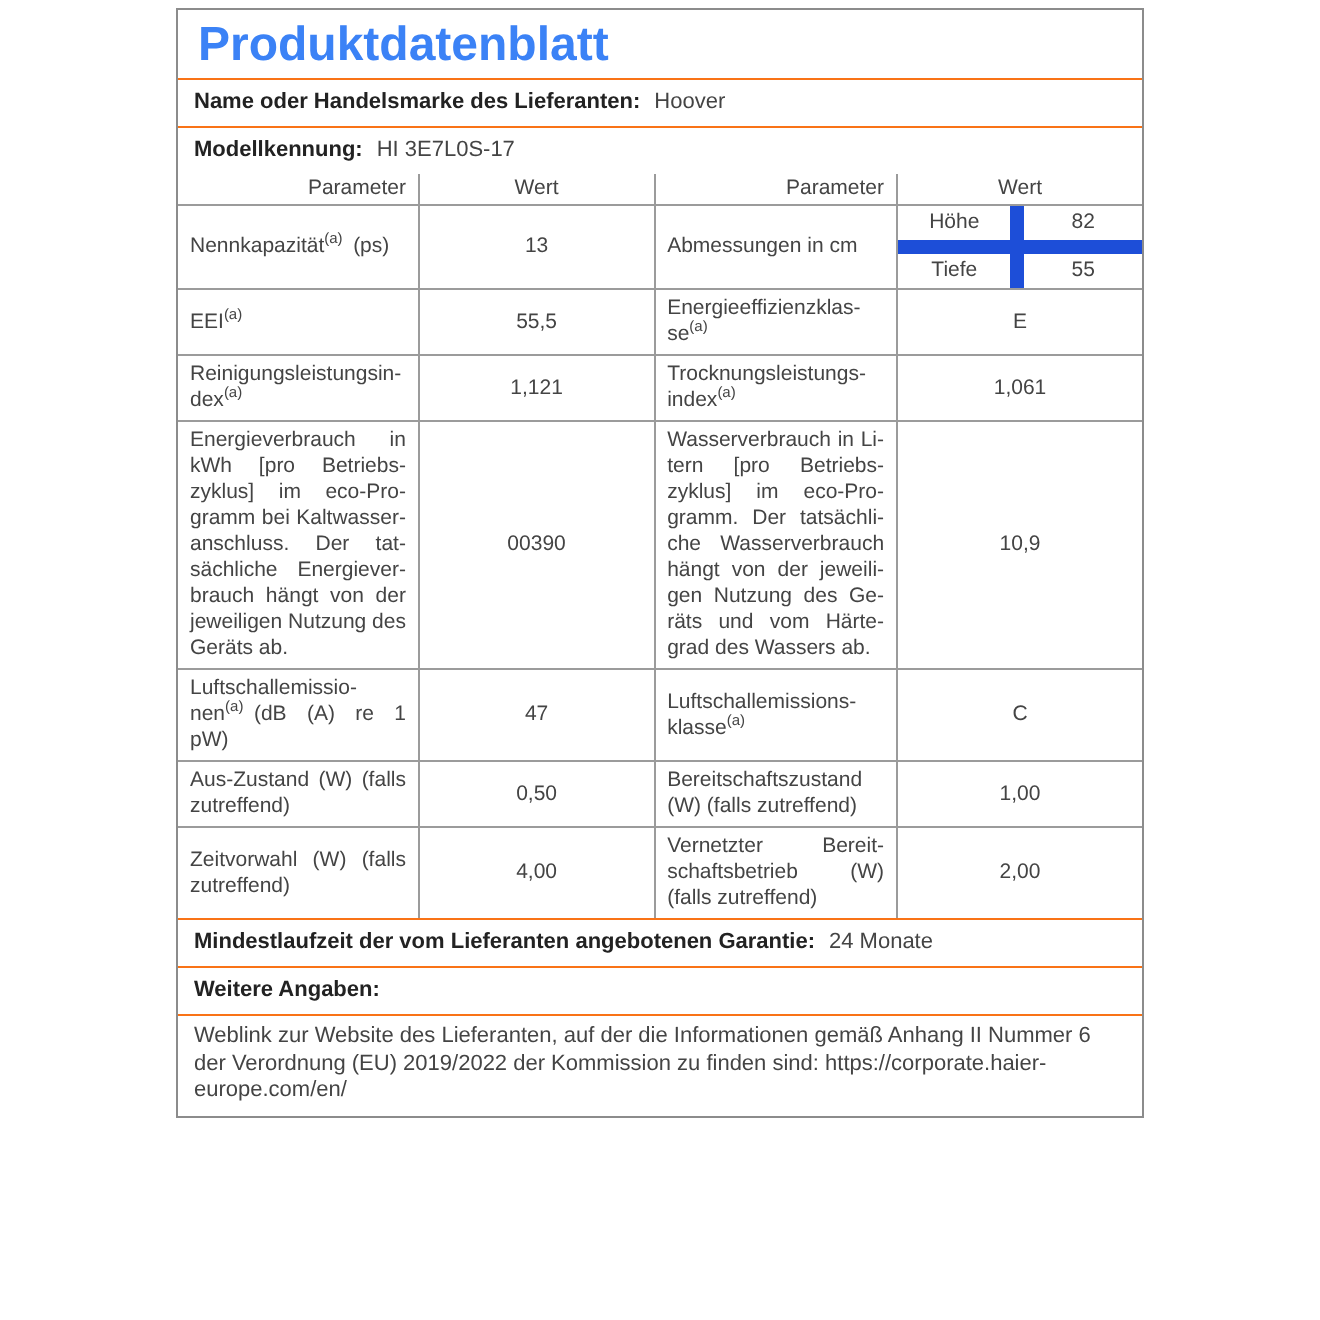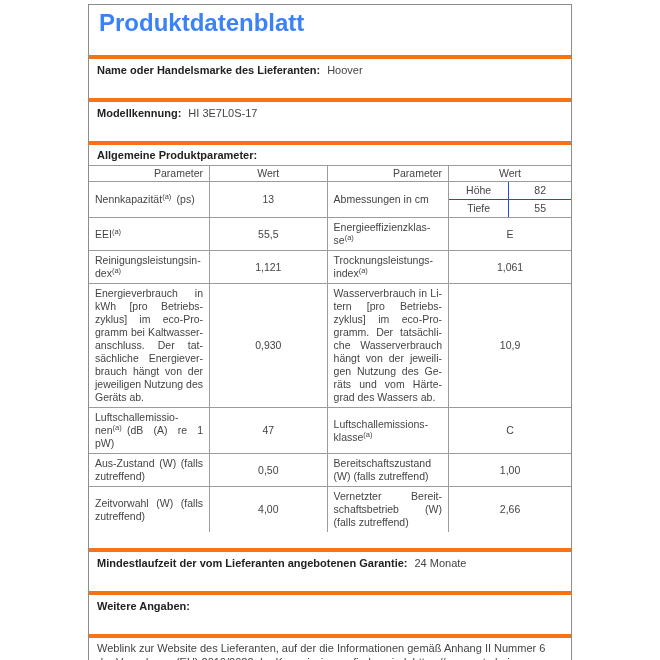--- a/index.html
+++ b/index.html
@@ -10,21 +10,21 @@
     color: #444444;
     overflow: hidden;
   }
   .page {
     box-sizing: border-box;
     width: 484px;
     margin: 4px 0 0 88px;
     border: 1px solid #8c8c8c;
     background: #fff;
   }
-  .row { border-top: 4px solid #f97316; margin-top: 16px; }
+  .row { border-top: 1px solid #f97316; }
   .header-block { padding: 5px 10px 3px 10px; }
   .title {
     margin: 0;
     font-size: 24px;
     line-height: 26px;
     font-weight: bold;
     color: #3b82f6;
   }
   .subtitle {
     margin: 3px 0 2px 0;
@@ -63,21 +63,21 @@
   }
   .params td.val { text-align: center; padding: 2px 4px; }
   .params td.dims-cell { padding: 0; }
   table.dims {
     width: 100%;
     border-collapse: collapse;
     border: 1px hidden;
     table-layout: fixed;
   }
   .dims td {
-    border: 1px solid #1d4ed8;
+    border: 7px solid #1d4ed8;
     padding: 2px 4px;
     line-height: 13px;
     text-align: center;
     font-size: 10.5px;
   }
   sup.a { font-size: 7.5px; vertical-align: super; line-height: 0; }
   .weblink-row {
     padding: 4px 8px 5px 8px;
     font-size: 11px;
     line-height: 13.5px;
@@ -100,23 +100,20 @@
 
   <div class="kv-row row">
     <span class="kv-label">Name oder Handelsmarke des Lieferanten:</span><span class="kv-value">Hoover</span>
   </div>
 
 
   <div class="kv-row row">
     <span class="kv-label">Modellkennung:</span><span class="kv-value">HI 3E7L0S-17</span>
   </div>
 
-  <div class="section-row row">
-    <span class="kv-label">Allgemeine Produktparameter:</span>
-  </div>
 
   <table class="params">
     <colgroup>
         <col class="c1">
         <col class="c2">
         <col class="c3">
         <col class="c4">
       </colgroup>
     <tbody>
         <tr>
@@ -159,21 +156,21 @@
 
     <tr>
       <td class="param"><span>Reinigungs­leistungs­in­dex</span><sup class="a">(a)</sup></td>
       <td class="val">1,121</td>
       <td class="param"><span>Trocknungs­leistungs­index</span><sup class="a">(a)</sup></td>
       <td class="val">1,061</td>
     </tr>
 
     <tr>
       <td class="param"><span>Energieverbrauch in kWh [pro Betriebs­zyklus] im eco-Pro­gramm bei Kaltwas­ser­anschluss. Der tat­sächliche Energiever­brauch hängt von der jeweiligen Nut­zung des Geräts ab.</span></td>
-      <td class="val">0,930</td>
+      <td class="val">00390</td>
       <td class="param"><span>Wasserverbrauch in Li­tern [pro Betriebs­zyklus] im eco-Pro­gramm. Der tatsächli­che Wasserverbrauch hängt von der jeweili­gen Nutzung des Ge­räts und vom Härte­grad des Wassers ab.</span></td>
       <td class="val">10,9</td>
     </tr>
 
 
     <tr>
       <td class="param"><span>Luftschall­emissio­nen</span><sup class="a">(a)</sup><span> (dB (A) re 1 pW)</span></td>
       <td class="val">47</td>
       <td class="param"><span>Luftschall­emissions­klasse</span><sup class="a">(a)</sup></td>
       <td class="val">C</td>
@@ -183,21 +180,21 @@
       <td class="param"><span>Aus-Zustand (W) (falls zutreffend)</span></td>
       <td class="val">0,50</td>
       <td class="param"><span>Bereitschafts­zustand (W) (falls zutreffend)</span></td>
       <td class="val">1,00</td>
     </tr>
 
     <tr>
       <td class="param"><span>Zeitvorwahl (W) (falls zutreffend)</span></td>
       <td class="val">4,00</td>
       <td class="param"><span>Vernetzter Bereit­schafts­betrieb (W) (falls zutreffend)</span></td>
-      <td class="val">2,66</td>
+      <td class="val">2,00</td>
     </tr>
   </tbody>
     </table>
 
   <div class="kv-row row">
     <span class="kv-label">Mindestlaufzeit der vom Lieferanten angebotenen Garantie:</span><span class="kv-value">24 Monate</span>
   </div>
 
   <div class="kv-row row">
     <span class="kv-label">Weitere Angaben:</span>

